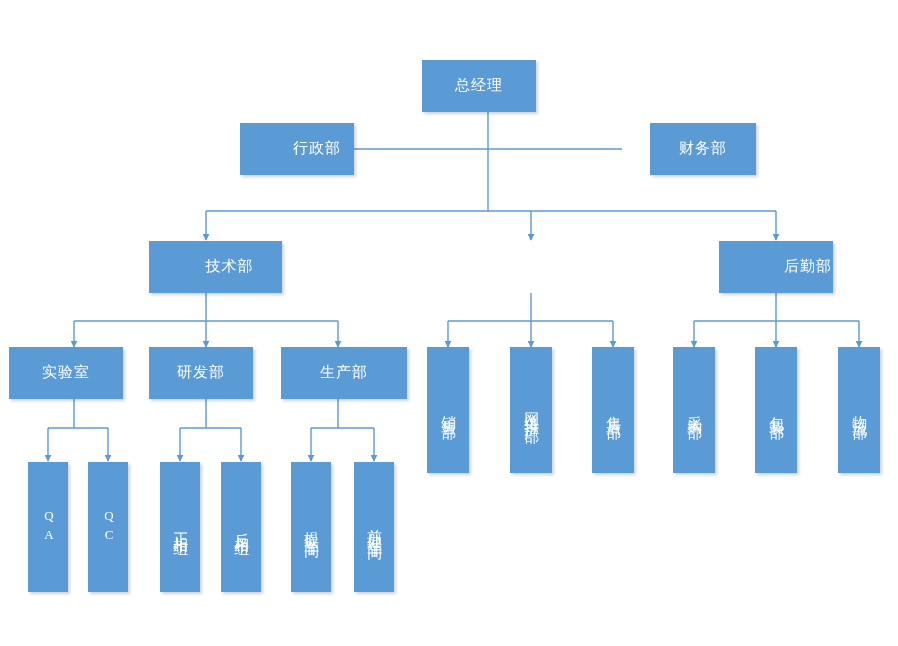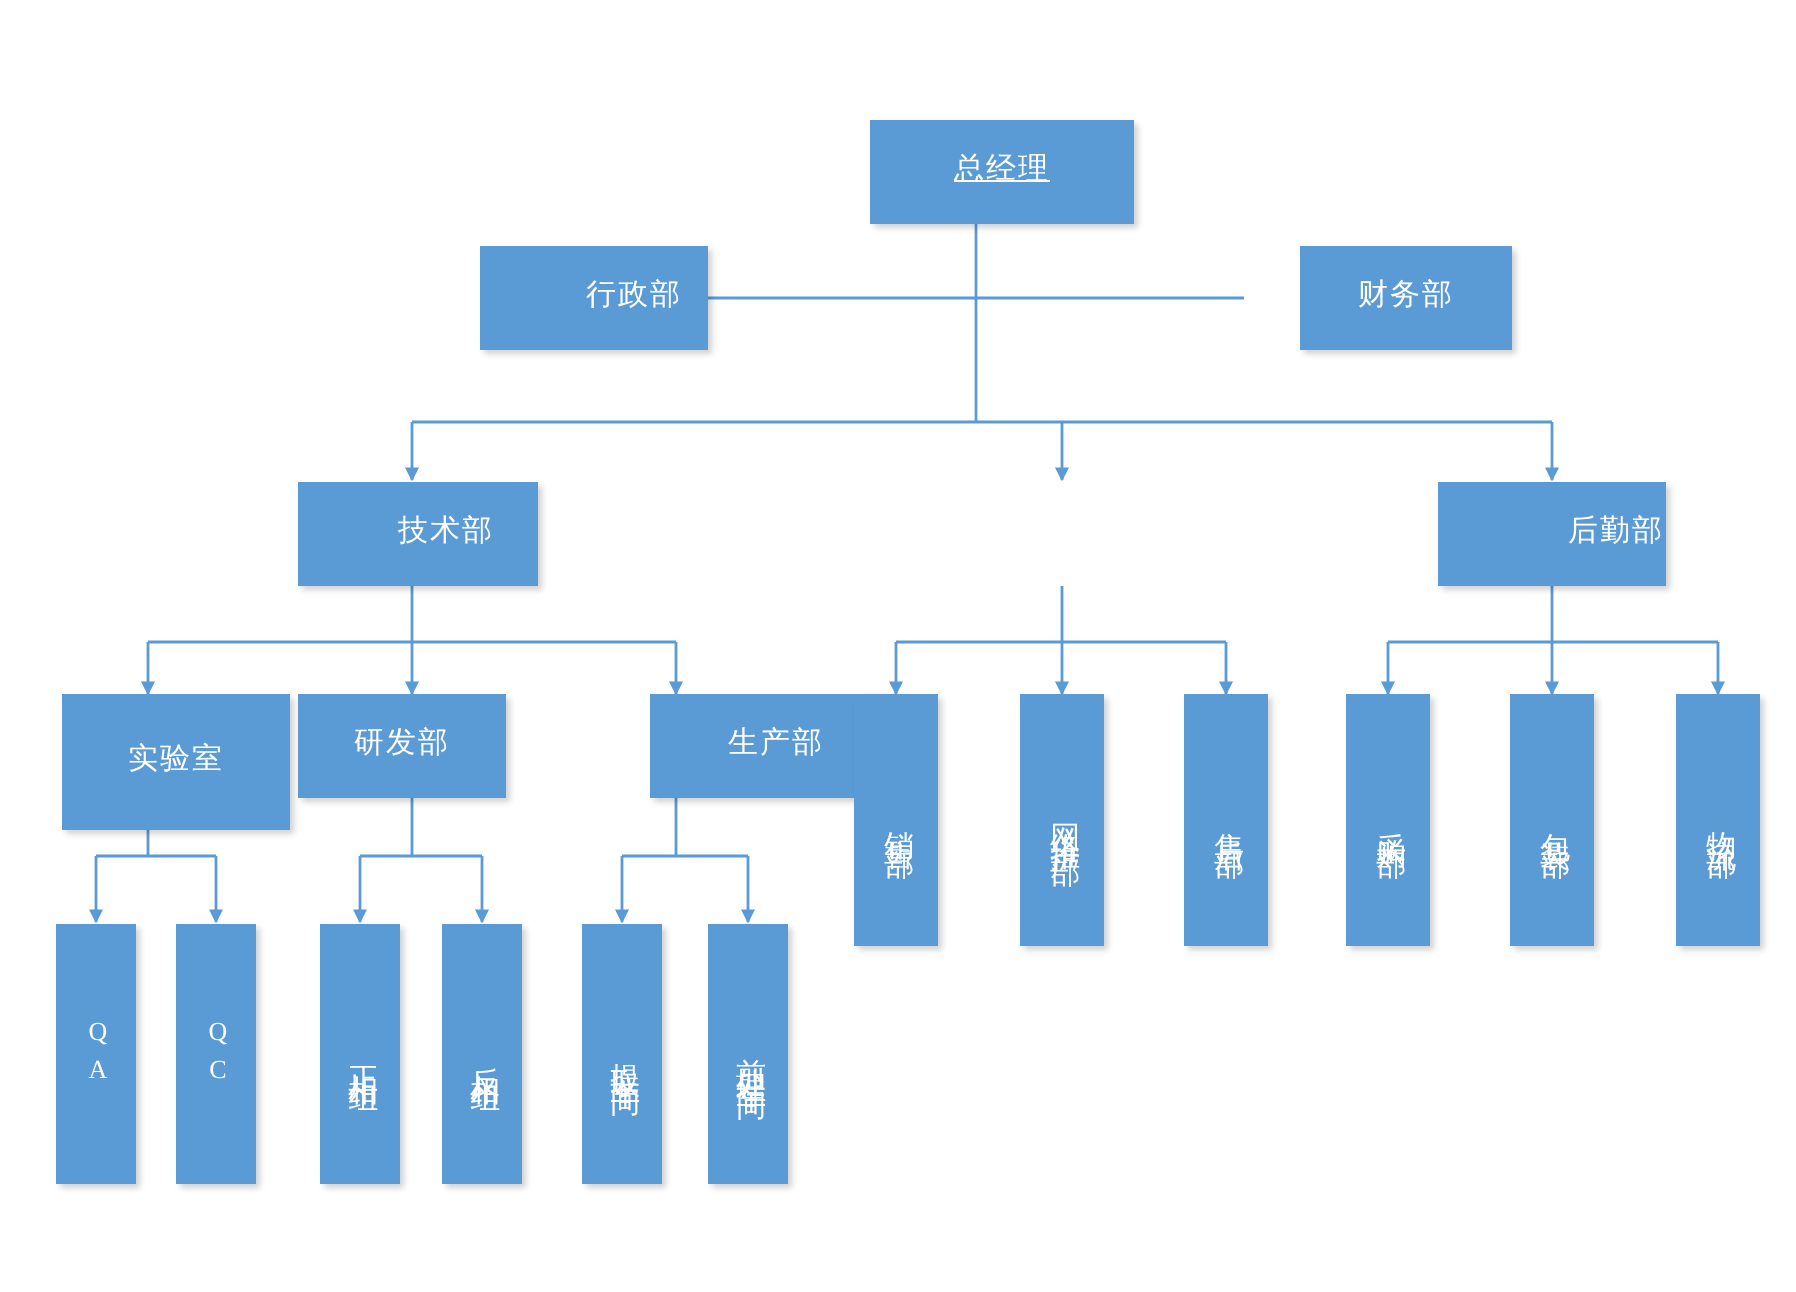--- a/index.html
+++ b/index.html
@@ -132,45 +132,45 @@
     <g stroke="#5B9BD5" stroke-width="1.4" fill="none">
       <line x1="338" y1="399" x2="338" y2="428"></line>
       <line x1="311" y1="428" x2="374" y2="428"></line>
     </g>
     <g stroke="#5B9BD5" stroke-width="1.4" fill="none" marker-end="url(#arrow)">
       <line x1="311" y1="428" x2="311" y2="461"></line>
       <line x1="374" y1="428" x2="374" y2="461"></line>
     </g>
   </svg>
 
-  <div class="node" style="left:435px; top:60px; width:132px; height:52px;text-decoration:underline;">
+  <div class="node" style="left:422px; top:60px; width:114px; height:52px;">
     <span>总经理</span>
   </div>
 
   <div class="node" style="left:240px; top:123px; width:114px; height:52px;padding-left:40px;">
     <span>行政部</span>
   </div>
   <div class="node" style="left:650px; top:123px; width:106px; height:52px;">
     <span>财务部</span>
   </div>
 
-  <div class="node" style="left:149px; top:241px; width:120px; height:52px;padding-left:28px;">
+  <div class="node" style="left:149px; top:241px; width:133px; height:52px;padding-left:28px;">
     <span>技术部</span>
   </div>
   <div class="node" style="left:719px; top:241px; width:114px; height:52px;justify-content:flex-end;">
     <span>后勤部</span>
   </div>
 
-  <div class="node" style="left:31px; top:347px; width:114px; height:68px;">
+  <div class="node" style="left:9px; top:347px; width:114px; height:52px;">
     <span>实验室</span>
   </div>
   <div class="node" style="left:149px; top:347px; width:104px; height:52px;">
     <span>研发部</span>
   </div>
-  <div class="node" style="left:281px; top:347px; width:126px; height:52px;margin-left:44px;">
+  <div class="node" style="left:281px; top:347px; width:126px; height:52px;">
     <span>生产部</span>
   </div>
 
   <div class="node vert" style="left:427px; top:347px; width:42px; height:126px;">
     <span>销售部</span>
   </div>
   <div class="node vert" style="left:510px; top:347px; width:42px; height:126px;">
     <span>网络推广部</span>
   </div>
   <div class="node vert" style="left:592px; top:347px; width:42px; height:126px;">

